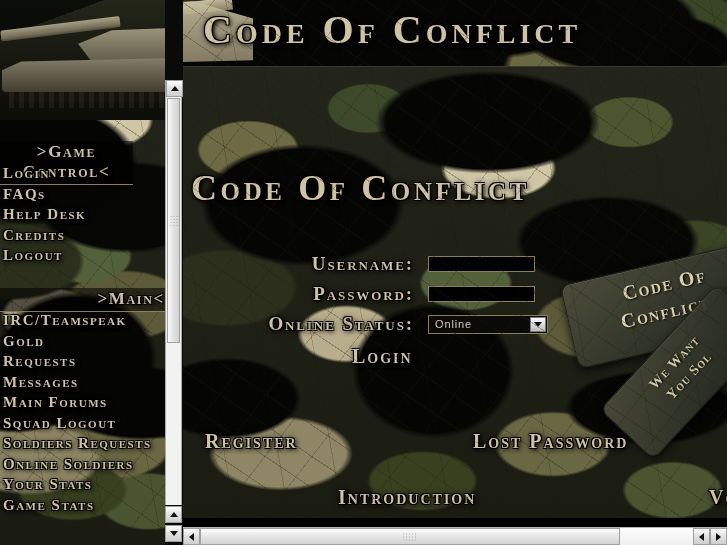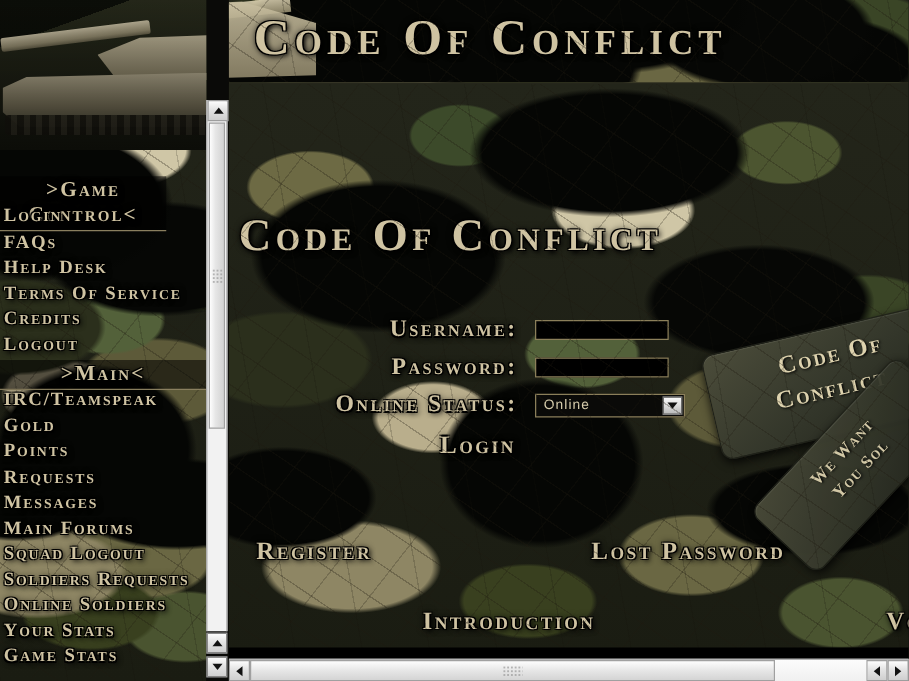--- a/index.html
+++ b/index.html
@@ -303,30 +303,28 @@
     <div class="hull"></div>
     <div class="tracks"></div>
     <div class="shade"></div>
   </div>
 
   <div class="sect-header stencil" style="position:absolute;left:0;top:141px;width:133px;">&gt;Game Control&lt;</div>
   <ul class="nav-list" style="position:absolute;left:0;top:163px;width:162px;">
     <li class="stencil">Login</li>
     <li class="stencil">FAQs</li>
     <li class="stencil">Help Desk</li>
-    <li class="stencil">Terms Of Service</li>
     <li class="stencil">Credits</li>
     <li class="stencil">Logout</li>
   </ul>
 
-  <div class="sect-header stencil" style="position:absolute;left:0;top:288px;width:165px;">&gt;Main&lt;</div>
+  <div class="sect-header stencil" style="position:absolute;left:0;top:288px;width:165px;text-align:right;">&gt;Main&lt;</div>
   <ul class="nav-list" style="position:absolute;left:0;top:310px;width:162px;">
     <li class="stencil">IRC/Teamspeak</li>
     <li class="stencil">Gold</li>
-    <li class="stencil">Points</li>
     <li class="stencil">Requests</li>
     <li class="stencil">Messages</li>
     <li class="stencil">Main Forums</li>
     <li class="stencil">Squad Logout</li>
     <li class="stencil">Soldiers Requests</li>
     <li class="stencil">Online Soldiers</li>
     <li class="stencil">Your Stats</li>
     <li class="stencil">Game Stats</li>
   </ul>
 </div>

